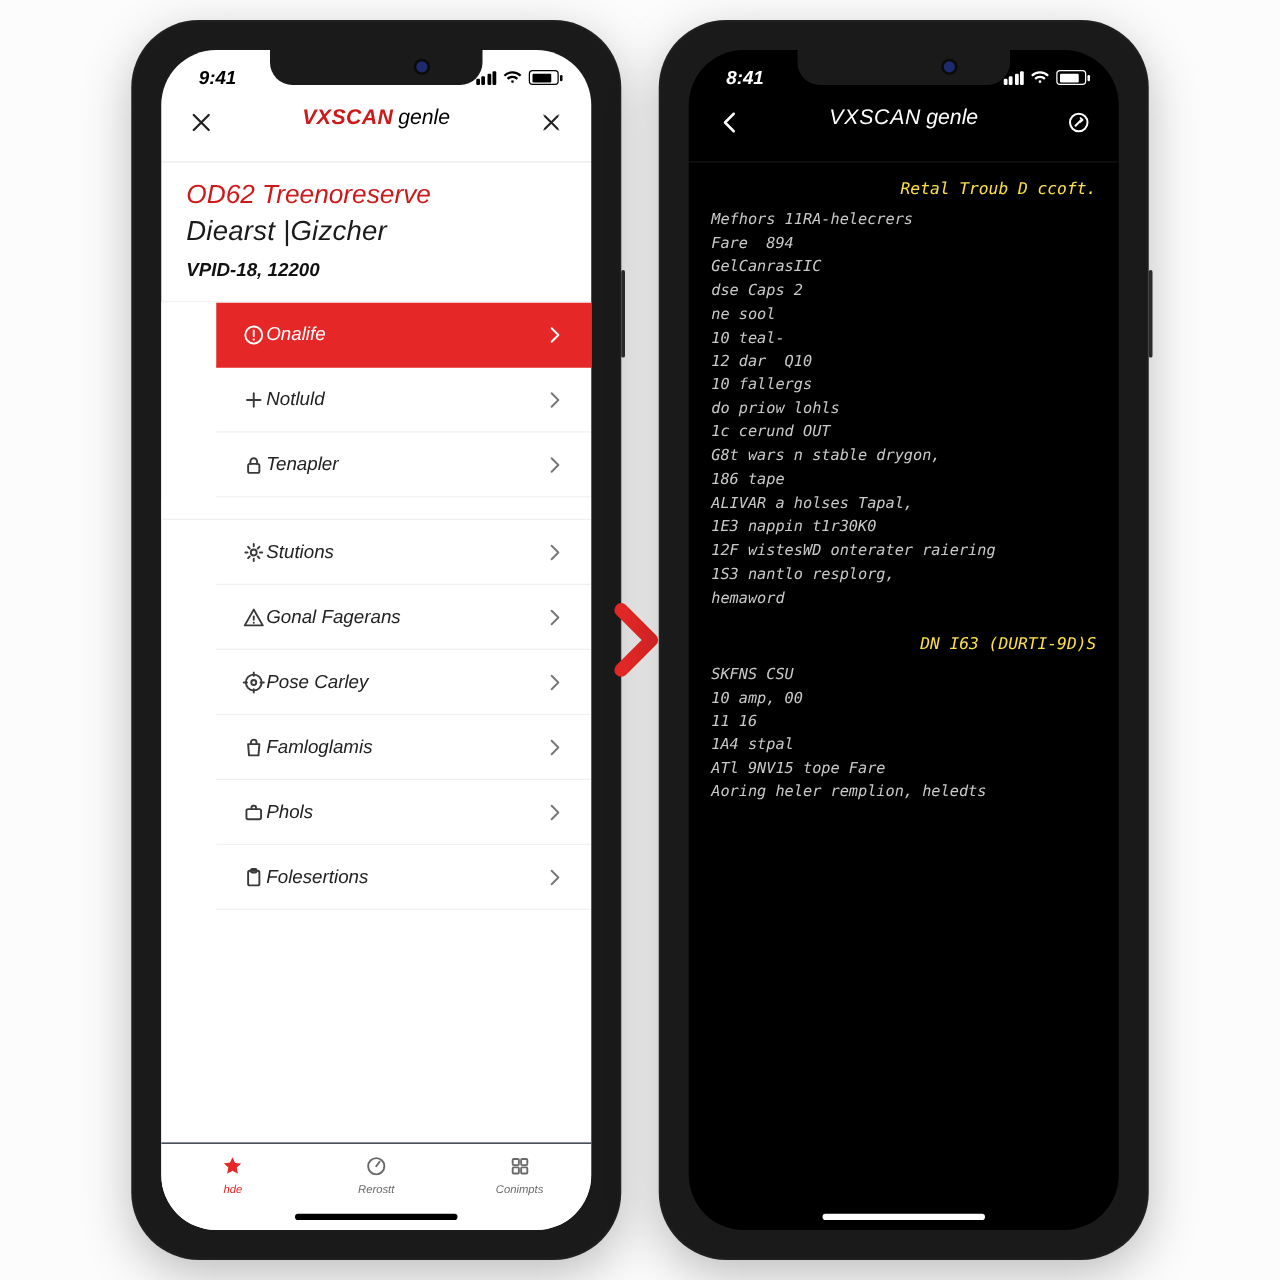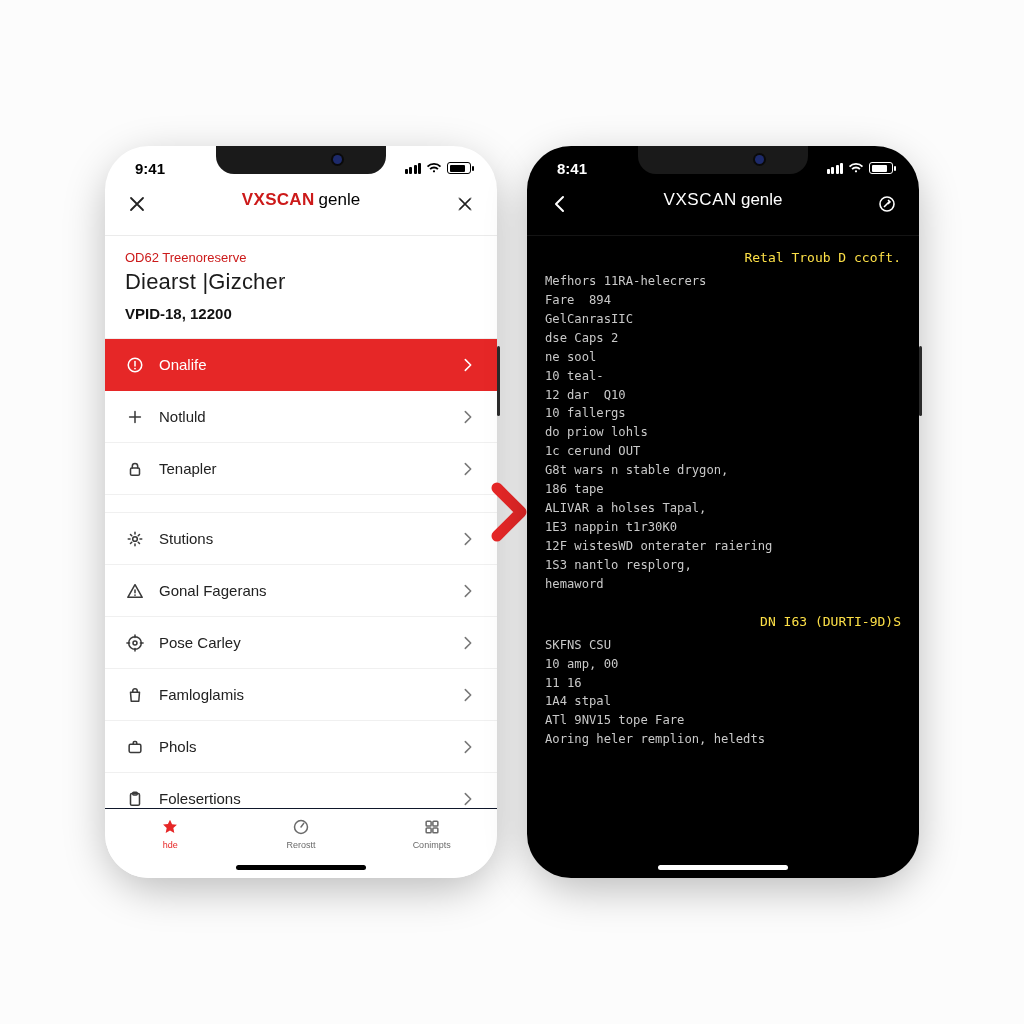--- a/index.html
+++ b/index.html
@@ -4,26 +4,27 @@
 <style>
   * { margin:0; padding:0; box-sizing:border-box; -webkit-font-smoothing:antialiased; }
   body {
     width:1024px; height:1024px;
     background:#fcfcfc;
     font-family: -apple-system, "Helvetica Neue", Arial, sans-serif;
     display:flex; align-items:center; justify-content:center; gap:30px;
     position:relative;
   }
   .phone {
-    width:392px; height:732px;
+    width:392px; height:992px;
     background:#1a1a1a;
     border-radius:54px;
-    padding:0;
+    padding:24px;
     box-shadow: 0 12px 40px rgba(0,0,0,.25), inset 0 0 3px rgba(255,255,255,.1);
     position:relative;
+    font-style:italic;
   }
   .phone::before{ 
     content:""; position:absolute; right:-3px; top:200px; width:3px; height:70px;
     background:#2a2a2a; border-radius:2px;
   }
   .screen {
     width:100%; height:100%;
     border-radius:44px;
     overflow:hidden;
     background:#fff;
@@ -67,29 +68,29 @@
     border-bottom:1px solid rgba(0,0,0,.08);
   }
   .navbar.dark{ border-bottom:1px solid rgba(255,255,255,.08); }
   .navtitle{ font-size:17px; font-weight:500; display:flex; gap:4px; }
   .brand-accent{ color:#cc1a1a; font-weight:600; letter-spacing:.3px; }
   .navtitle.dark .brand-accent{ color:#fff; font-weight:500; letter-spacing:.6px;}
   .icon-btn{ width:28px; height:28px; display:flex; align-items:center; justify-content:center; color:#222; }
   .icon-btn.dark{ color:#fff; }
   
   .header-block{ padding:14px 20px 16px; border-bottom:1px solid #eee; }
-  .eyebrow{ color:#cc1a1a; font-size:13px; font-weight:500; margin-bottom:4px; }
+  .eyebrow{ color:#cc1a1a; font-size:21px; font-weight:500; margin-bottom:4px; }
   .title{ font-size:22px; font-weight:400; color:#1b1b1b; margin-bottom:10px; letter-spacing:.2px;}
   .subtitle{ font-size:15px; font-weight:600; color:#111; }
   .list{ flex:1; overflow:hidden; background:#fff; }
   .row{
-    display:flex; align-items:center; gap:14px;
+    display:flex; align-items:center; 
     padding:0 20px; height:52px;
     border-bottom:1px solid #f0f0f0;
-    font-size:15px; color:#222;
+    font-size:15px; color:#222;margin-left:44px;
   }
   .row .lead-ico{ width:20px; display:flex; align-items:center; justify-content:center; color:#3a3a3a; }
   .row .chev{ margin-left:auto; color:#777; }
   .row.accent{ background:#e62727; color:#fff; border-bottom-color:#e62727; }
   .row.accent .lead-ico, .row.accent .chev{ color:#fff; }
   .section-gap{ height:18px; background:#fff; border-bottom:1px solid #f0f0f0; }
   .tabbar{
     height:70px; flex-shrink:0; border-top:1px solid #0f172a;
     display:flex; justify-content:space-around; align-items:flex-start;
     padding-top:8px; background:#fff;

